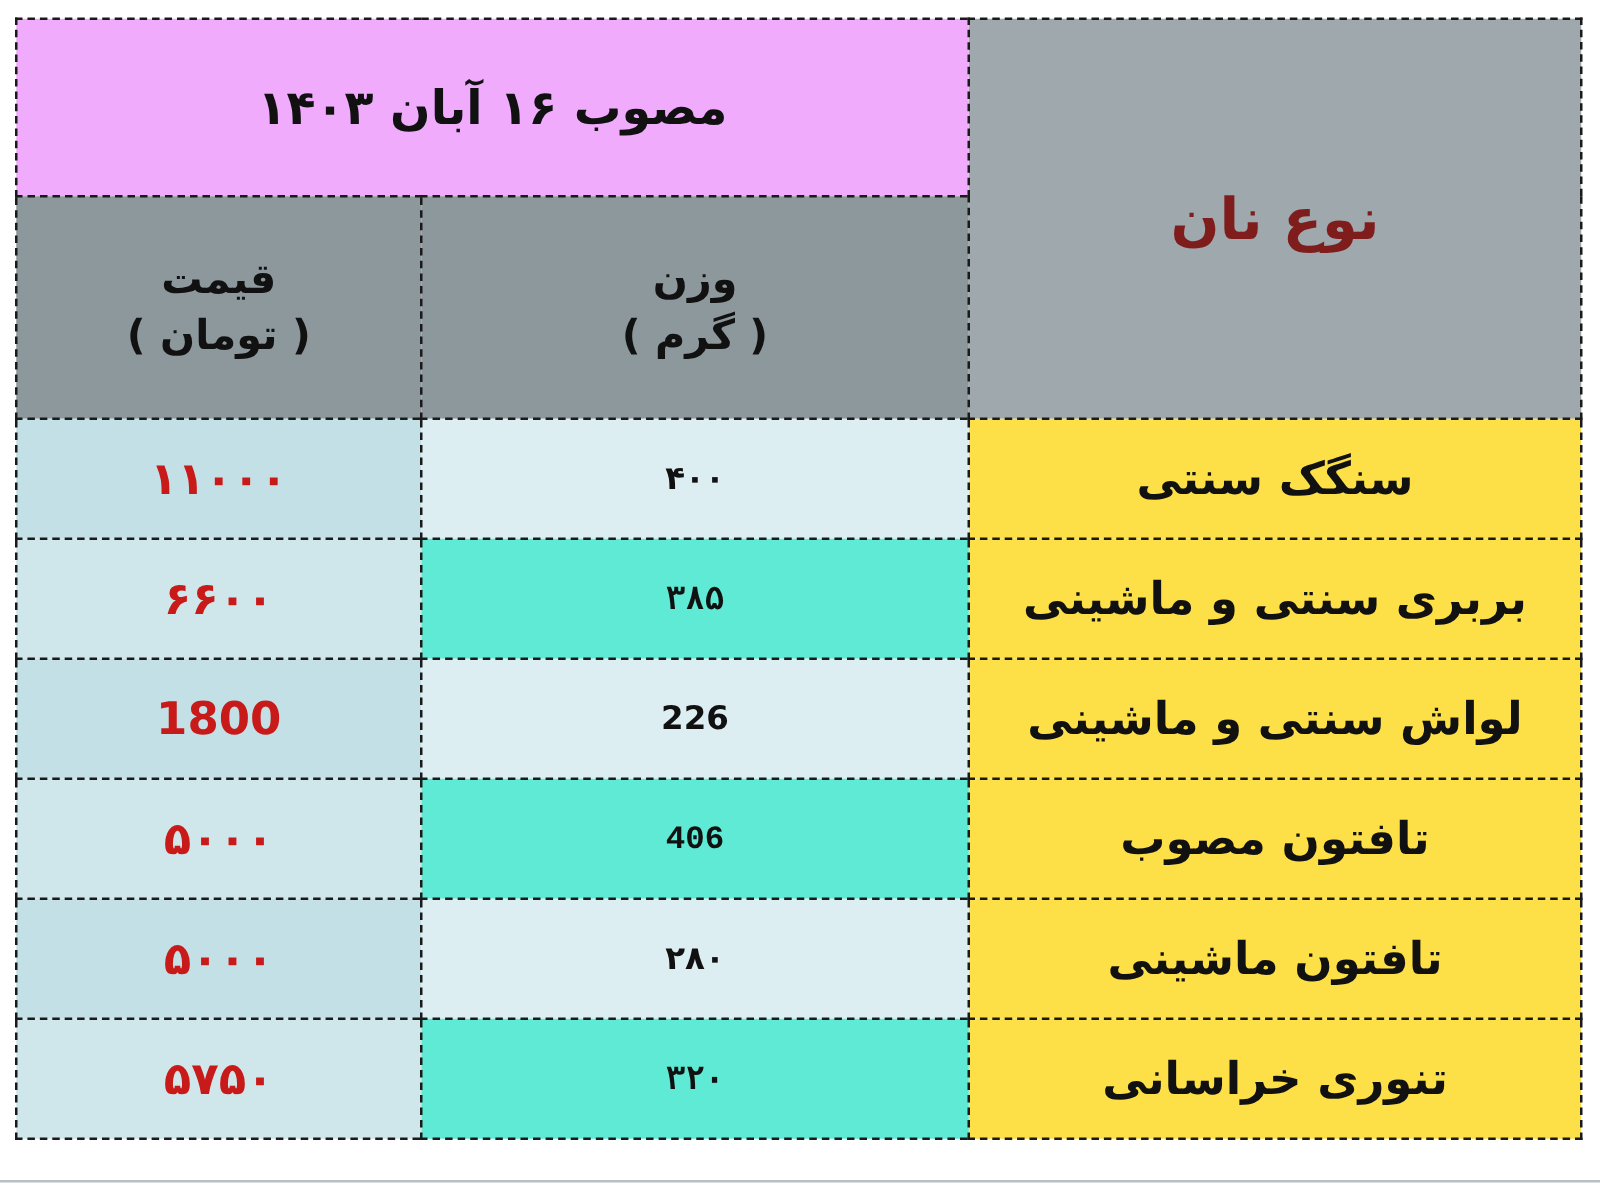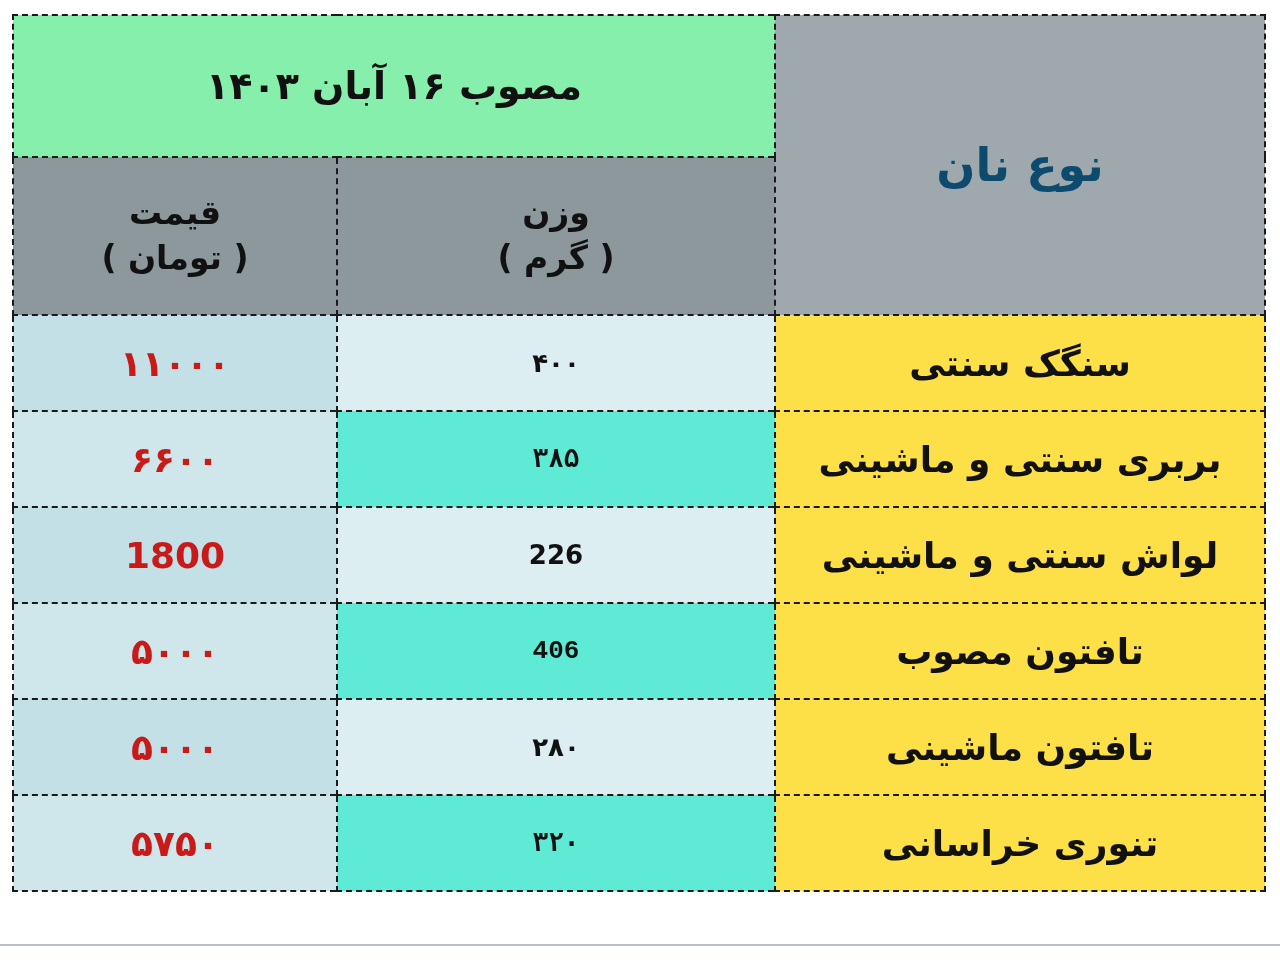--- a/index.html
+++ b/index.html
@@ -40,36 +40,36 @@
   }
   
   col.c-type  { width: 490px; }
   col.c-weight{ width: 438px; }
   col.c-price { width: 324px; }
 
   .hdr-type {
     background: #9fa9ad;
     font-size: 46px;
     font-weight: bold;
-    color: #0c4a6e;
+    color: #7f1d1d;
     height: 300px;
   }
   .hdr-date {
-    background: #86efac;
+    background: #f0abfc;
     font-size: 38px;
     font-weight: bold;
     color: #111;
     height: 142px;
   }
   .hdr-sub {
     background: #8d989c;
     font-size: 33px;
     font-weight: bold;
     color: #111;
-    height: 158px;
+    height: 178px;
     line-height: 1.35;
   }
   .cell-type {
     background: #fde047;
     font-size: 36px;
     font-weight: bold;
     color: #111;
     height: 96px;
     padding-right: 26px;
     text-align: right;

